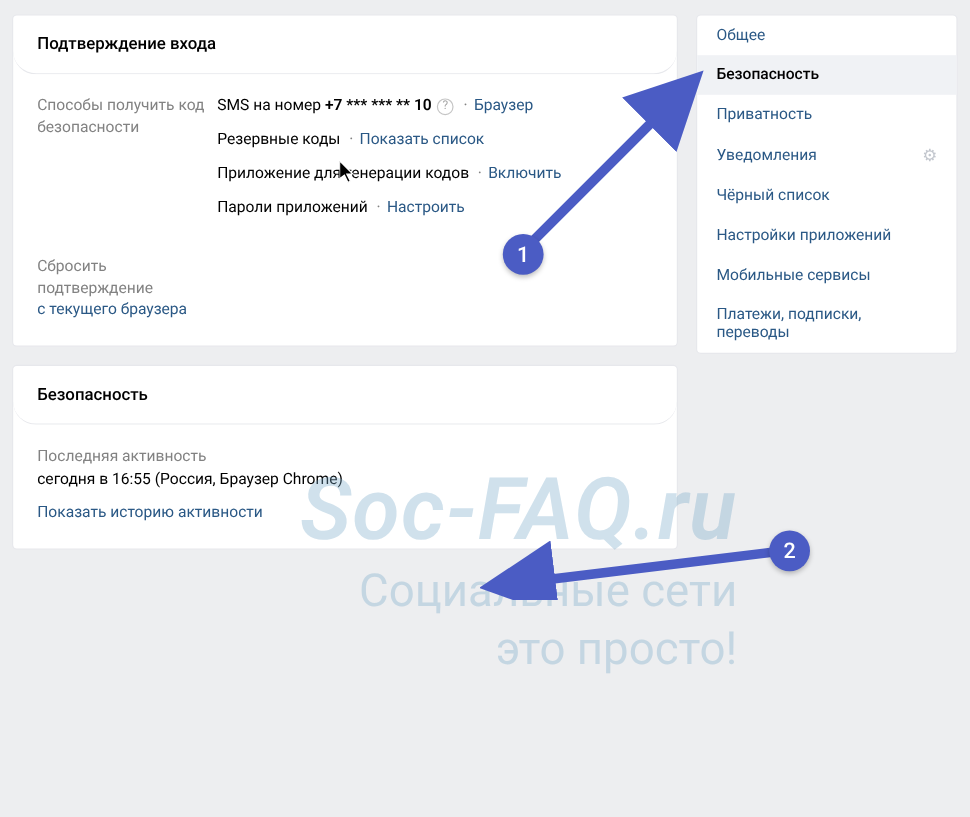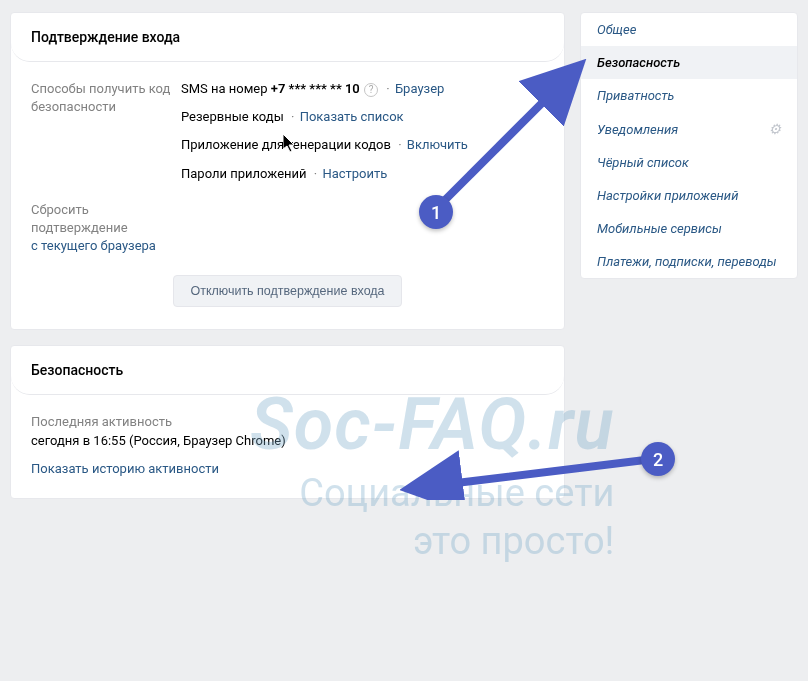--- a/index.html
+++ b/index.html
@@ -42,21 +42,21 @@
     font-weight: 500;
     color: #000;
     border-bottom: 1px solid #e7e8ec;
     border-radius: 19px;
   }
   .panel-body {
     padding: 18px 20px 20px 20px;
   }
   .row {
     display: flex;
-    margin-bottom: 18px;
+    margin-bottom: 31px;
   }
   .row:last-child { margin-bottom: 0; flex-direction: column; }
   .row-label {
     width: 150px;
     flex-shrink: 0;
     color: #828282;
     font-size: 13px;
     line-height: 1.4;
   }
   .row-content {
@@ -107,21 +107,20 @@
 
   
   .nav-item {
     display: flex;
     align-items: center;
     justify-content: space-between;
     padding: 9px 16px;
     color: #2a5885;
     cursor: pointer;
     font-size: 13px;
-    font-style: italic;
   }
   .nav-item.active {
     background: #f0f2f5;
     color: #000;
     font-weight: 500;
     cursor: default;
   }
   .gear {
     color: #c3c7ce;
     font-size: 14px;
@@ -214,23 +213,20 @@
         <div class="row">
           <div class="row-label">Сбросить подтверждение</div>
           <div class="row-content">
             <div class="content-line">
               <a class="link">с текущего браузера</a>
             </div>
           </div>
         </div>
 
       </div>
-      <div class="disable-wrap">
-        <button class="btn-disable">Отключить подтверждение входа</button>
-      </div>
     </div>
 
     <div class="panel">
       <div class="panel-header">Безопасность</div>
       <div class="panel-body">
         <div class="row">
           <div class="row-label" style="width:170px">Последняя активность</div>
           <div class="row-content">
             <div class="content-line">сегодня в 16:55 (Россия, Браузер Chrome)</div>
             <div class="content-line">

